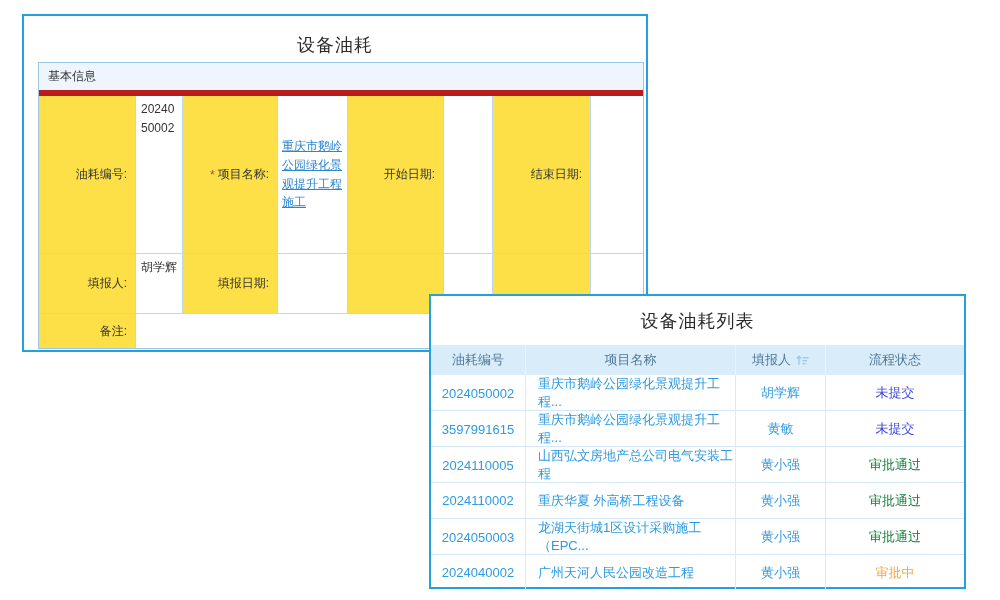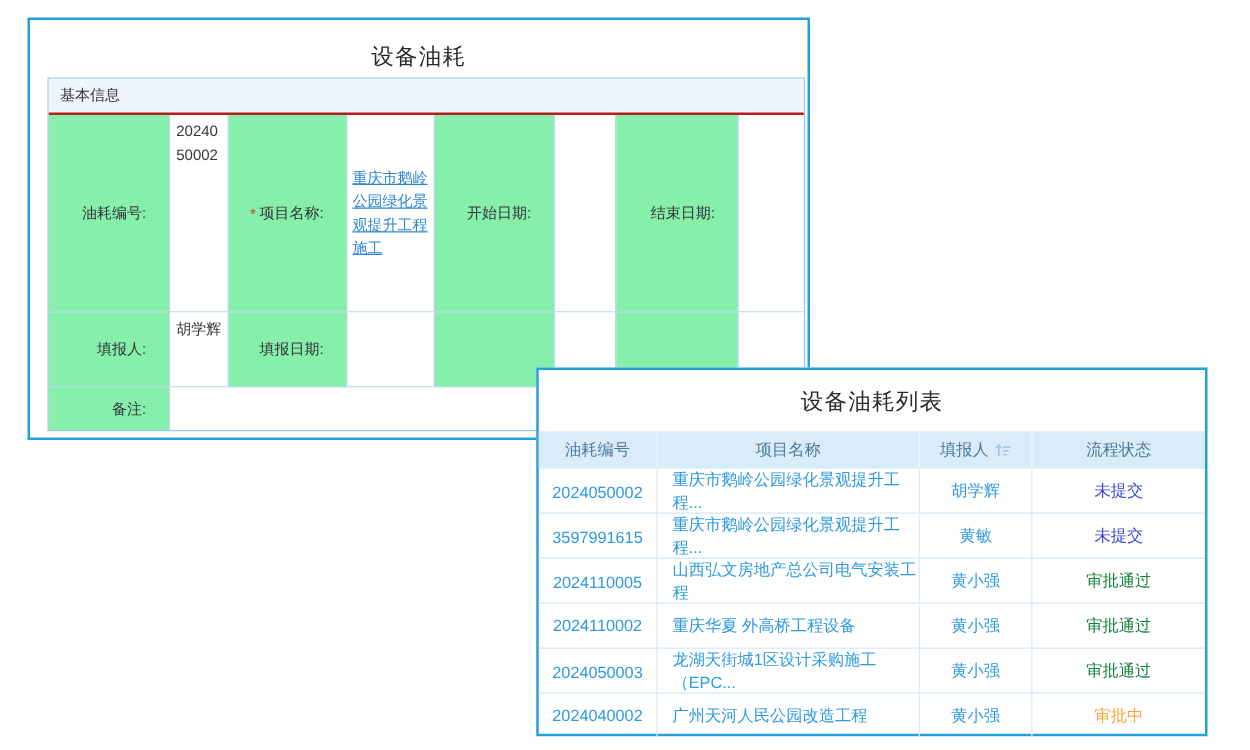--- a/index.html
+++ b/index.html
@@ -14,37 +14,37 @@
   .panel-title{
     text-align:center;font-weight:normal;font-size:18px;color:#2a2a2a;
     letter-spacing:1px;
   }
   #form-panel .panel-title{margin-top:17px;}
   .form-table{
     position:absolute;left:14px;top:46px;width:606px;
     border:1px solid #9cc5e6;box-sizing:border-box;background:#fff;
   }
   .section-band{
-    height:27px;line-height:27px;background:#eef5fc;border-bottom:2px solid #b91c1c;
+    height:27px;line-height:27px;background:#eef5fc;border-bottom:6px solid #b91c1c;
     padding-left:9px;font-size:12px;color:#333;
   }
   .form-grid{
     display:grid;
     grid-template-columns:97px 47px 95px 70px 96px 49px 98px 1fr;
     grid-auto-rows:min-content;
   }
   .fcell{
     border-right:1px solid #bcd8ee;border-bottom:1px solid #bcd8ee;
     font-size:12px;box-sizing:border-box;overflow:hidden;
   }
   .fcell.last-col{border-right:none;}
   .fcell.last-row{border-bottom:none;}
   .flabel{
-    background:#86efac;display:flex;align-items:center;justify-content:flex-end;
-    padding-right:18px;text-align:right;color:#333;
+    background:#fde047;display:flex;align-items:center;justify-content:flex-end;
+    padding-right:8px;text-align:right;color:#333;
   }
   .fvalue{background:#fff;padding:4px 3px 0 5px;word-break:break-all;line-height:1.55;}
   .r1{height:158px;}
   .r2{height:60px;}
   .r3{height:34px;}
   .required{color:#e03131;margin-right:3px;}
   .link-cell{display:flex;align-items:center;padding:3px 4px;}
   .proj-link{color:#2e86d1;text-decoration:underline;line-height:1.55;word-break:break-all;cursor:pointer;}
   .remark-value{grid-column:2 / span 7;}
 

